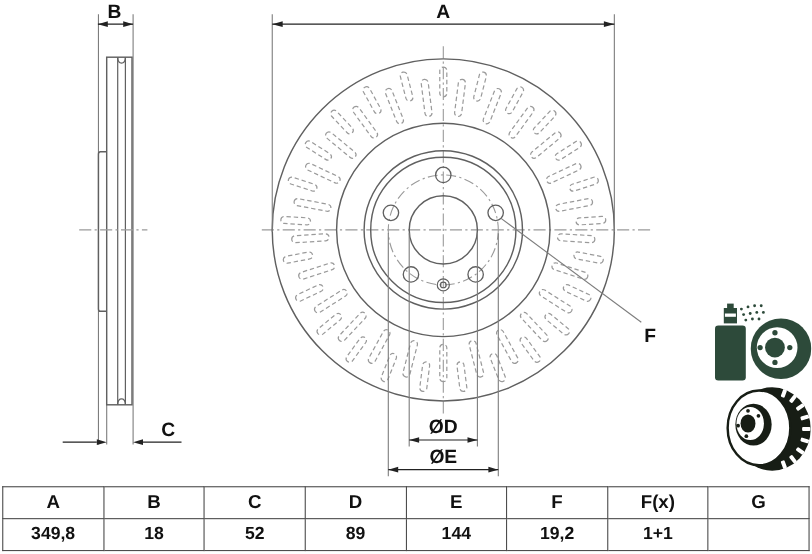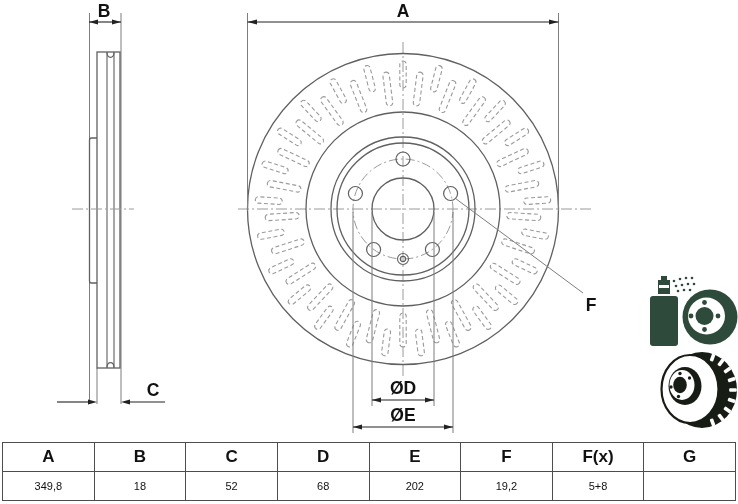--- a/index.html
+++ b/index.html
@@ -4,21 +4,21 @@
 <style>
   html,body{margin:0;padding:0;background:#ffffff;width:738px;height:504px;overflow:hidden;
     font-family:"Liberation Sans","DejaVu Sans",sans-serif;}
   .stage{position:relative;width:738px;height:504px;background:#fff;}
   .drawing{position:absolute;left:0;top:0;}
   .dims-table{position:absolute;left:2px;top:442px;width:734px;border-collapse:collapse;
     table-layout:fixed;}
   .dims-table td{border:1px solid #4d4d4d;text-align:center;vertical-align:middle;
     height:26px;color:#111;}
   .dims-table tr.hdr td{font-weight:bold;font-size:17px;}
-  .dims-table tr.val td{font-size:11px;}
+  .dims-table tr.val td{font-size:16px;font-weight:bold;}
   svg text{font-family:"Liberation Sans","DejaVu Sans",sans-serif;font-weight:bold;
     font-size:17.5px;fill:#111;}
 </style>
 </head>
 <body>
 
 <div class="stage">
 
 <svg class="drawing" width="738" height="434" viewBox="0 0 738 434">
 
@@ -242,22 +242,22 @@
     <td>D</td>
     <td>E</td>
     <td>F</td>
     <td>F(x)</td>
     <td>G</td>
   </tr>
   <tr class="val">
     <td>349,8</td>
     <td>18</td>
     <td>52</td>
-    <td>68</td>
-    <td>202</td>
+    <td>89</td>
+    <td>144</td>
     <td>19,2</td>
-    <td>5+8</td>
+    <td>1+1</td>
     <td></td>
   </tr>
 </tbody>
     </table>
 
 </div>
 
 </body></html>

